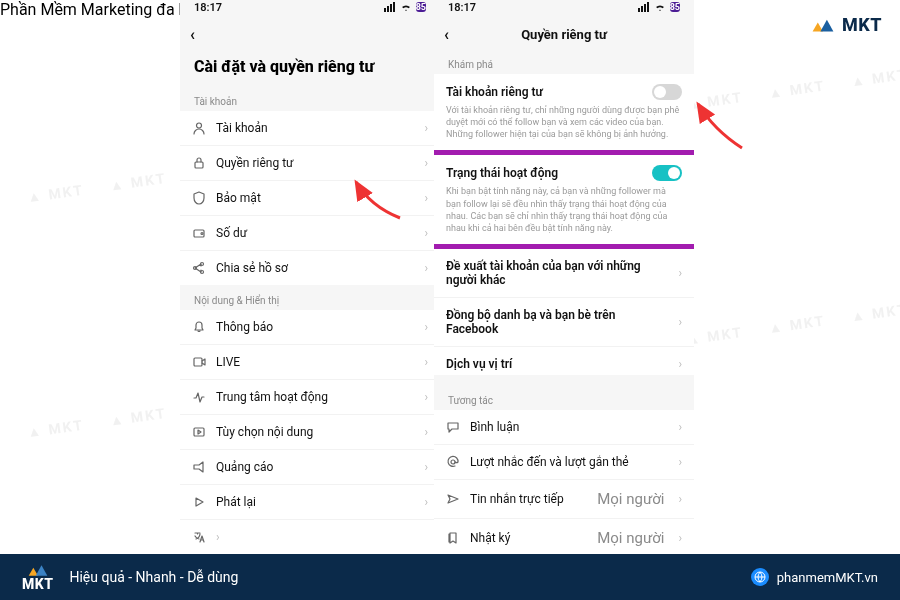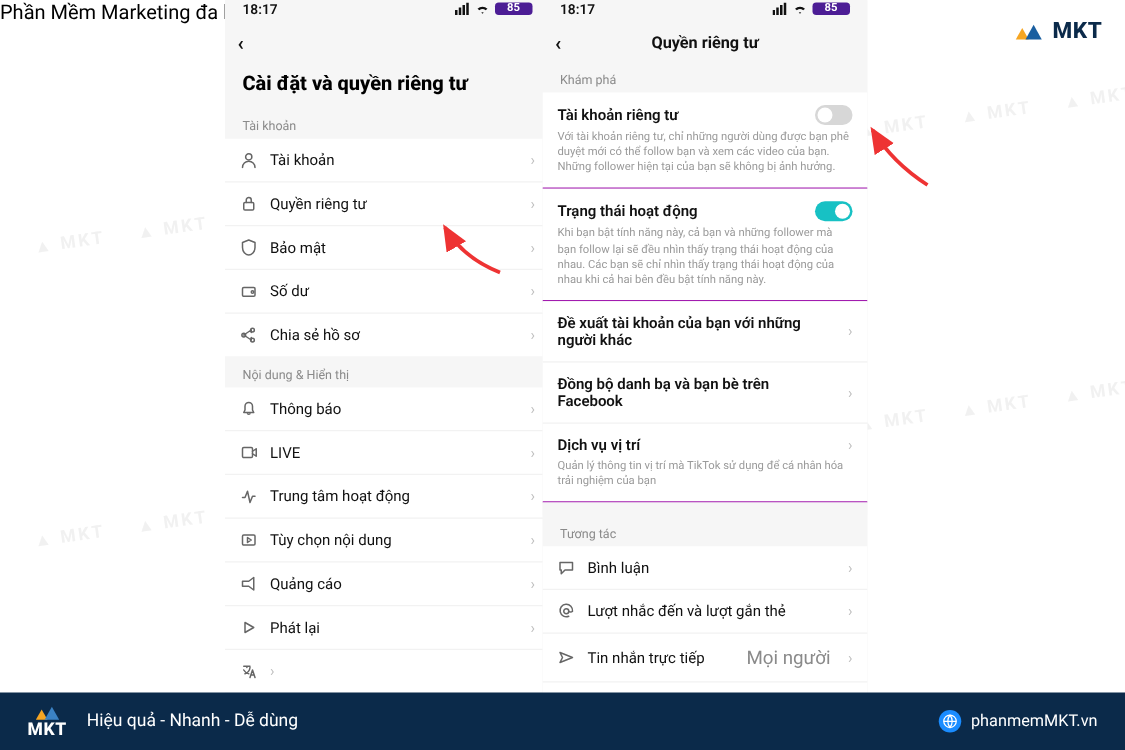--- a/index.html
+++ b/index.html
@@ -13,41 +13,41 @@
   .logo-top { position:absolute; right:18px; top:14px; display:flex; align-items:center; gap:6px; }
   .logo-top .lm { width:26px; height:18px; position:relative; }
   .logo-top .lm svg { width:100%; height:100%; }
   .logo-top .txt { font-weight:800; font-size:18px; color:#0b2a4a; letter-spacing:.5px; }
   
   .phone { position:absolute; width:260px; height:570px; background:#f6f6f6; border-radius:6px; overflow:hidden; top:-5px; }
   .phoneA { left:180px; }
   .phoneB { left:434px; }
   .statusbar { height:24px; display:flex; align-items:center; justify-content:space-between; padding:0 14px; font-size:11px; font-weight:600; color:#111; }
   .status-right { display:flex; align-items:center; gap:4px; font-size:10px; }
-  .batt { background:#4c1d95; color:#fff; border-radius:3px; padding:0 10px; font-size:9px; font-weight:700; }
+  .batt { background:#4c1d95; color:#fff; border-radius:3px; padding:0 0; font-size:9px; font-weight:700; }
   .navrow { height:30px; display:flex; align-items:center; padding:0 10px; position:relative; }
   .navrow .back { font-size:16px; font-weight:700; color:#111; }
   .navrow .title { position:absolute; left:0; right:0; text-align:center; font-size:13px; font-weight:700; color:#111; }
   .bigtitle { font-size:16px; font-weight:800; color:#000000; padding:8px 14px 10px; }
   .section-label { font-size:10px; color:#8a8a8a; padding:10px 14px 4px; }
   .list { background:#fff; }
   .row { display:flex; align-items:center; padding:10px 12px; gap:10px; position:relative; }
   .row + .row { border-top:1px solid #f2f2f2; }
   .row .ic { width:14px; height:14px; display:flex; align-items:center; justify-content:center; color:#555; }
   .row .ic svg { width:14px; height:14px; }
   .row .label { flex:1; font-size:12px; color:#111; }
   .row .value { font-size:15px; color:#8a8a8a; margin-right:4px; }
   .row .chev { color:#bfbfbf; font-size:12px; }
   .toggle { width:30px; height:16px; border-radius:10px; position:relative; }
   .toggle.off { background:#d7d7d7; }
   .toggle.on  { background:#17c1c4; }
   .toggle .knob { position:absolute; top:2px; width:12px; height:12px; background:#fff; border-radius:50%; }
   .toggle.off .knob { left:2px; }
   .toggle.on  .knob { right:2px; }
-  .desc { font-size:9px; line-height:1.35; color:#9a9a9a; padding:0 12px 10px; border-bottom:1px solid #a21caf; }
+  .desc { font-size:9px; line-height:1.35; color:#9a9a9a; padding:0 12px 10px; border-bottom:5px solid #a21caf; }
   .block { background:#fff; }
   .block .row { border-top:none; }
   .block .row.first { padding-bottom:4px; }
   .gap { height:10px; background:#f6f6f6; }
   .home-ind { position:absolute; bottom:4px; left:50%; transform:translateX(-50%); width:90px; height:4px; background:#111; border-radius:3px; }
   
   .arrow { position:absolute; pointer-events:none; }
   .arrow svg { overflow:visible; }
   
   .banner { position:absolute; left:0; right:0; bottom:0; height:46px; background:#0b2a4a; display:flex; align-items:center; justify-content:space-between; padding:0 22px; color:#fff; }
@@ -274,21 +274,20 @@
           <div class="row first" style="border-bottom: 1px solid rgb(242, 242, 242); padding-bottom: 10px;">
             <span class="label" style="font-weight: 600;">Đồng bộ danh bạ và bạn bè trên Facebook</span>
             <span class="chev">›</span>
           </div>
         </div>
         <div class="block">
           <div class="row first">
             <span class="label" style="font-weight: 600;">Dịch vụ vị trí</span>
             <span class="chev">›</span>
           </div>
-          <div class="desc">Quản lý thông tin vị trí mà TikTok sử dụng để cá nhân hóa trải nghiệm của bạn</div>
         </div>
       </div>
     <div class="gap"></div>
     <div class="section-label">Tương tác</div>
     <div class="list" id="pb-list2">
         <div class="row">
           <span class="ic">
             <svg viewBox="0 0 14 14" fill="none" stroke="#666" stroke-width="1.2" stroke-linecap="round" stroke-linejoin="round">
               <path d="M2 3 H12 V9 H6 L3 12 V9 H2 Z"></path>
             </svg>

